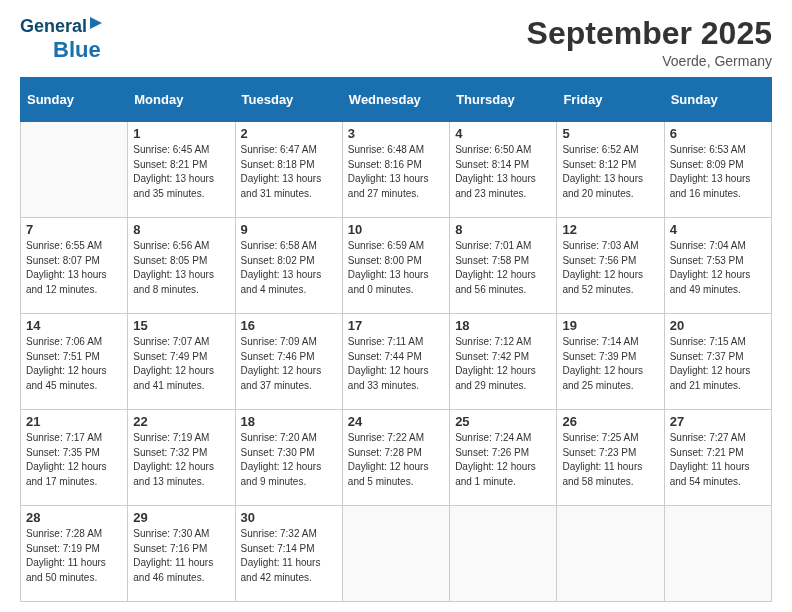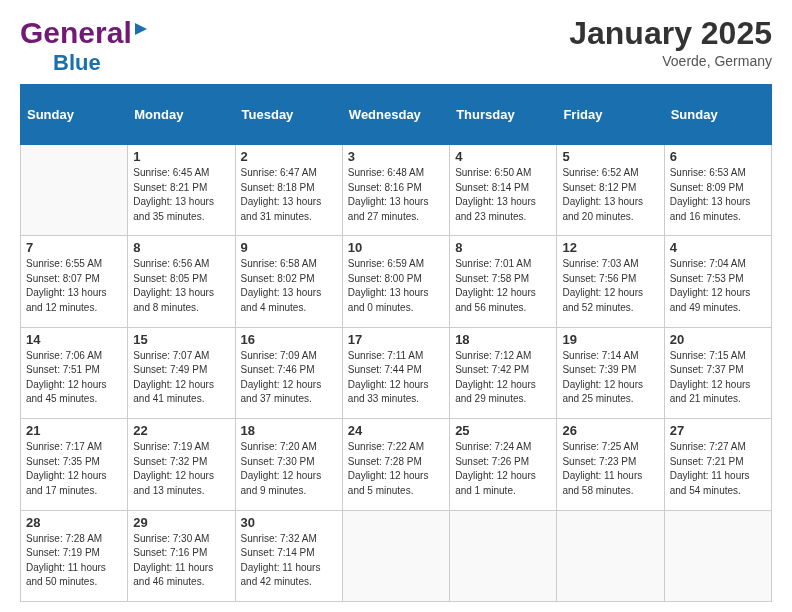--- a/index.html
+++ b/index.html
@@ -46,21 +46,21 @@
       flex: 1;
       border: 1px solid #ccc;
       border-collapse: collapse;
       width: 100%;
       table-layout: fixed;
     }
     .calendar th {
       background: #1a6faf;
       color: #fff;
       text-align: left;
-      padding: 22px 6px;
+      padding: 14px 6px;
       font-size: 13px;
       font-weight: bold;
       border: 1px solid #1a6faf;
     }
     .calendar td {
       border: 1px solid #ccc;
       vertical-align: top;
       padding: 4px 5px;
       font-size: 10.5px;
       color: #333;
@@ -79,23 +79,23 @@
       line-height: 1.45;
     }
     .empty-cell {
       background: #f9f9f9;
     }
     .logo-wrapper {
       display: flex;
       align-items: center;
     }
     .logo-general {
-      font-size: 30px;
-      font-weight: bold;
-      color: #701a75;
+      font-size: 18px;
+      font-weight: bold;
+      color: #0c4a6e;
     }
     .logo-blue-part {
       font-size: 22px;
       font-weight: bold;
       color: #1a6faf;
       margin-left: 33px;
     }
   </style>
 </head>
 <body>
@@ -107,21 +107,21 @@
         <span class="logo-general">General</span>
         <svg width="16" height="16" viewBox="0 0 16 16" style="margin: 0 1px; position:relative; top:-4px;">
           <polygon points="2,2 14,8 2,14" fill="#1a6faf"></polygon>
         </svg>
       </div>
       <div>
         <span class="logo-blue-part">Blue</span>
       </div>
     </div>
     <div class="title-block">
-      <div class="month-title">January 2025</div>
+      <div class="month-title">September 2025</div>
       <div class="location">Voerde, Germany</div>
     </div>
   </div>
 
   <table class="calendar">
     <thead>
       <tr>
         <th>Sunday</th>
         <th>Monday</th>
         <th>Tuesday</th>

